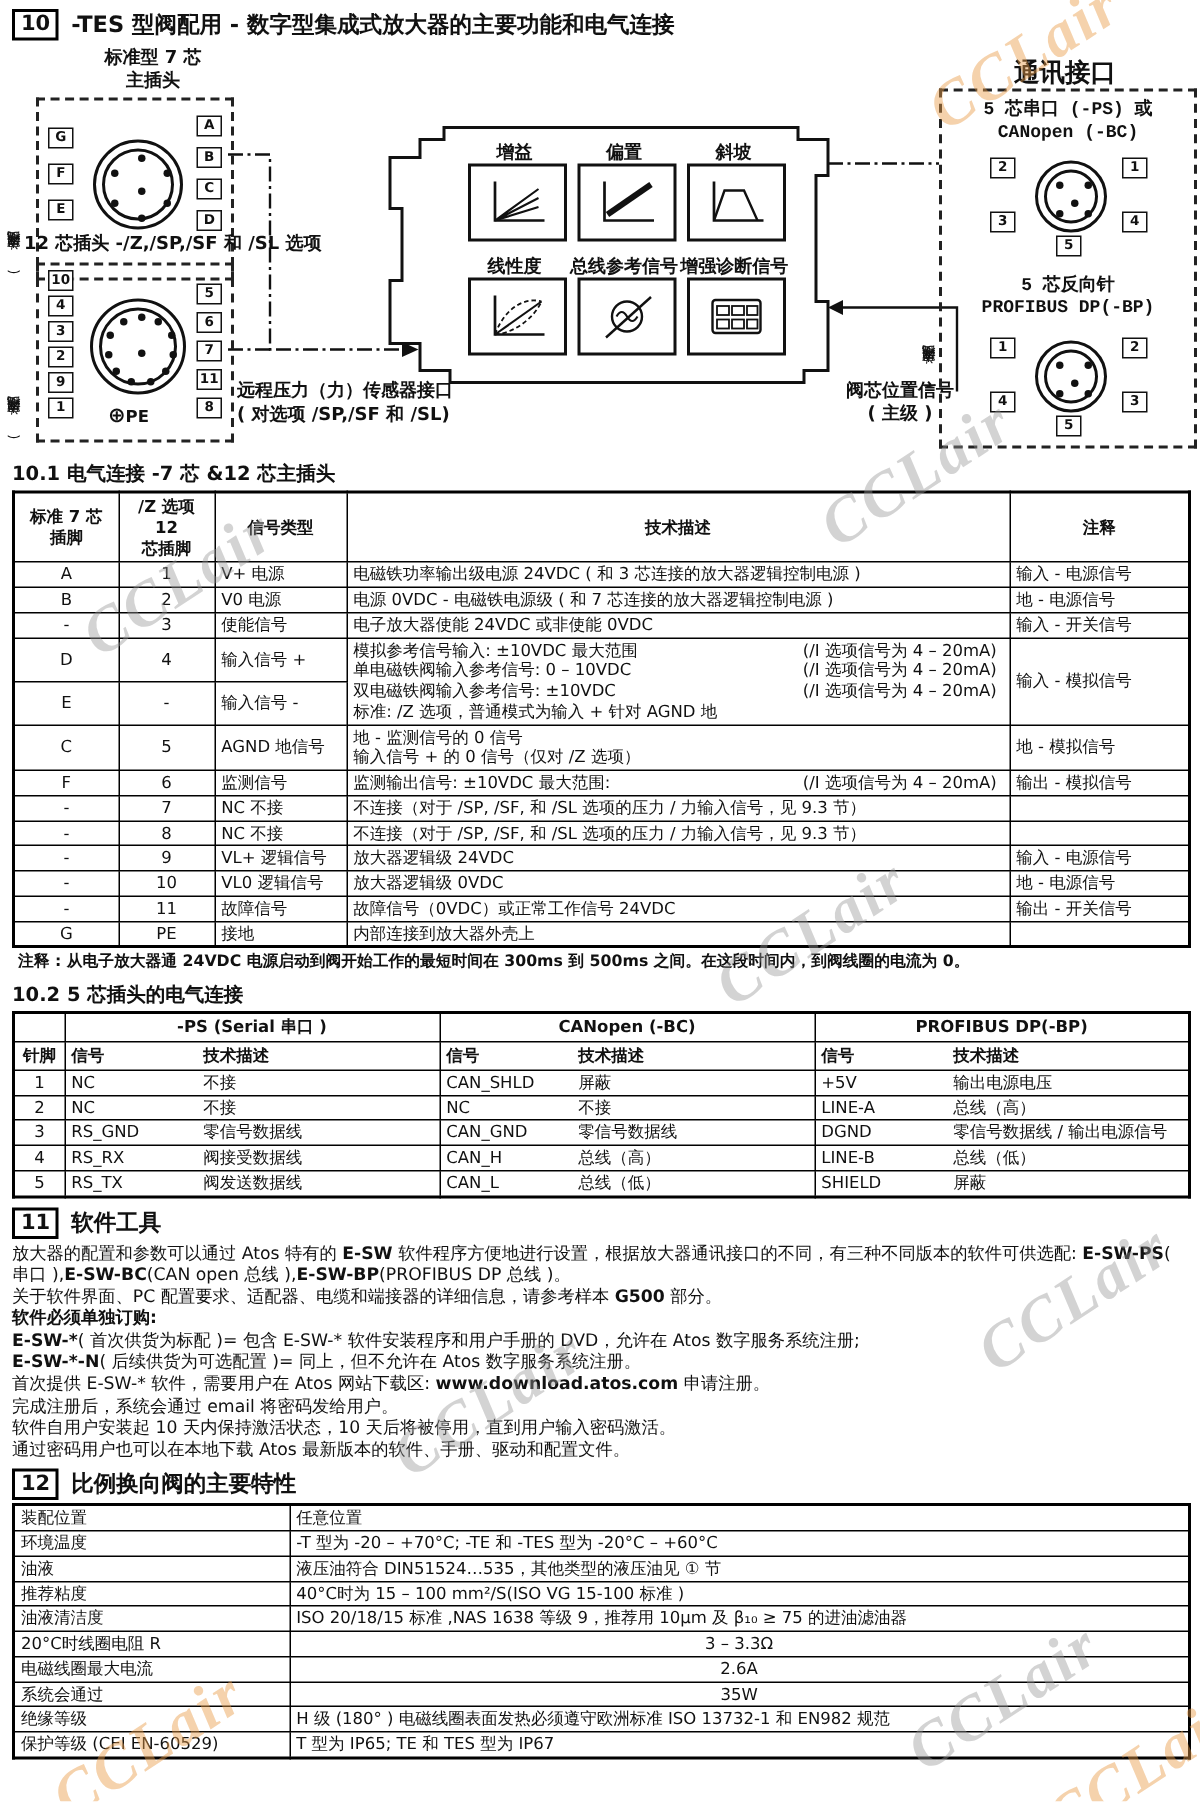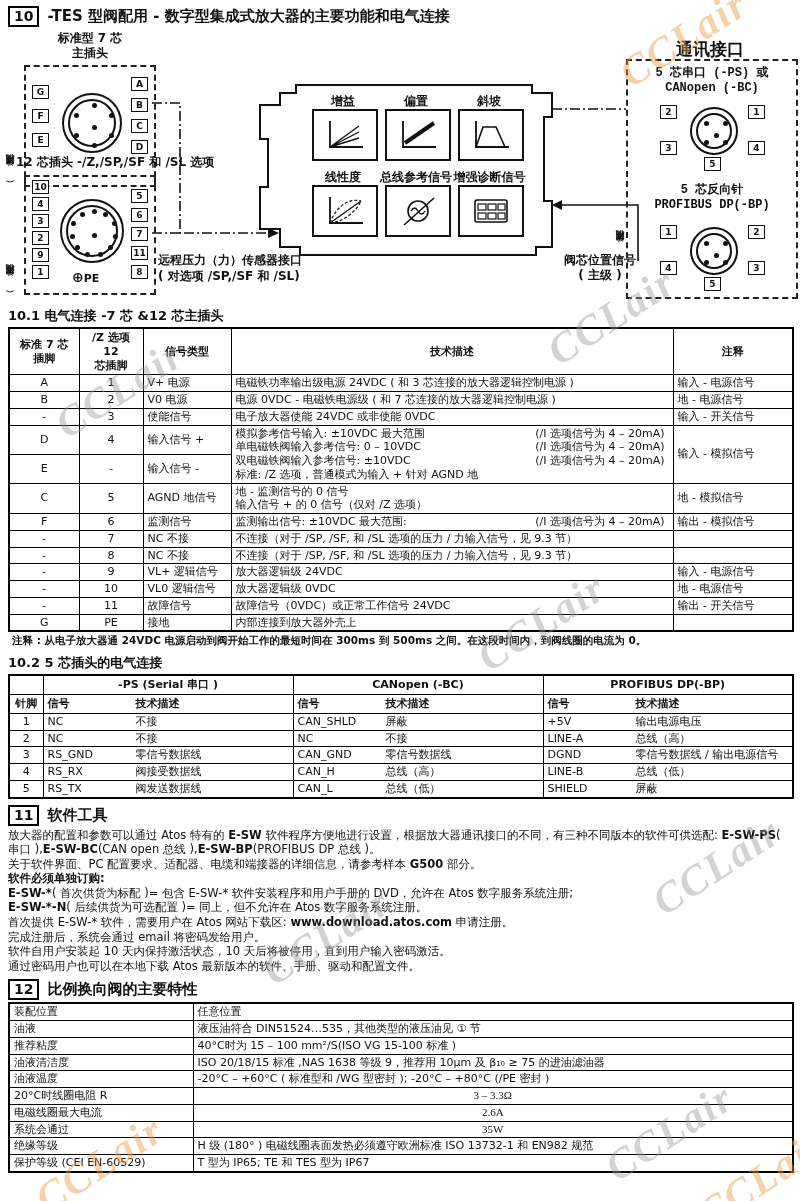--- a/index.html
+++ b/index.html
@@ -42,21 +42,21 @@
   table.t td,table.t th{border:1px solid #000;padding:1px 4px;vertical-align:middle;line-height:1.25;}
   table.t th{font-weight:bold;white-space:pre-line;padding:2px 4px;}
   td.c,th.c{text-align:center;}
   .lr{display:flex;justify-content:space-between;padding-right:4px;}
   .note-line{font-size:10.5px;margin:2px 0 4px 12px;}
   .sig{display:inline-block;width:88px;}
   
   .rich{font-size:11.5px;margin-left:8px;width:786px;}
   .rich-line{line-height:1.27;}
   
-  td.val.c{text-align:center;font-family:Liberation Serif, serif;}
+  td.val.c{text-align:center;}
 </style>
 </head>
 <body>
 <div class="page">
 
 <div class="wm orange" style="left:612px;top:14px;">CCLair</div>
 <div class="wm gray" style="left:540px;top:292px;">CCLair</div>
 <div class="wm gray" style="left:48px;top:365px;">CCLair</div>
 <div class="wm gray" style="left:470px;top:598px;">CCLair</div>
 <div class="wm gray" style="left:645px;top:842px;">CCLair</div>
@@ -74,21 +74,21 @@
   <svg class="overlay" width="800" height="272" viewBox="0 0 800 272">
     <path d="M296,56 L532,56 L532,64 L552,64 L552,88 L544,88 L544,172 L552,172 L552,218 L536,218 L536,226 L300,226 L300,218 L280,218 L280,200 L260,200 L260,158 L268,158 L268,110 L260,110 L260,76 L280,76 L280,64 L296,64 Z" fill="none" stroke="#111" stroke-width="2"></path>
     <path d="M152,74 H180 V204 H268" fill="none" stroke="#111" stroke-width="1.6" stroke-dasharray="10 3 2 3"></path>
     <path d="M152,204 H180" fill="none" stroke="#111" stroke-width="1.6" stroke-dasharray="10 3 2 3"></path>
     <polygon points="279,204 268,199 268,209" fill="#111"></polygon>
     <path d="M552,80 H626" fill="none" stroke="#111" stroke-width="1.6" stroke-dasharray="10 3 2 3"></path>
     <polygon points="552,176 562,171 562,181" fill="#111"></polygon>
     <path d="M562,176 H638 V232" fill="none" stroke="#111" stroke-width="1.6"></path>
   </svg>
 
-  <div class="abs dlabel" style="left:30px;top:2px;width:120px;">
+  <div class="abs dlabel" style="left:42px;top:2px;width:120px;">
     <div>标准型 7 芯</div>
         <div>主插头</div>
   </div>
   <div class="side-label" style="left:4px;top:44px;height:110px;">( 放大器端视图 )</div>
   <div class="dashedbox" style="left:24px;top:36px;width:128px;height:118px;">
     <div class="pincol" style="left:6px;top:18px;gap:10px;">
 
     <div class="pinlabel">G</div>
           <div class="pinlabel">F</div>
           <div class="pinlabel">E</div>
@@ -468,40 +468,40 @@
         <col style="width:600px">
       </colgroup>
   <tbody>
 
       <tr>
         <td>装配位置</td>
         <td class="val">任意位置</td>
       </tr>
 
 
+      <tr>
+        <td>环境温度</td>
+        <td class="val">-T 型为 -20 – +70°C;  -TE 和 -TES 型为 -20°C – +60°C</td>
+      </tr>
 
       <tr>
         <td>油液</td>
         <td class="val">液压油符合 DIN51524…535，其他类型的液压油见 ① 节</td>
       </tr>
 
       <tr>
         <td>推荐粘度</td>
         <td class="val">40°C时为 15 – 100 mm²/S(ISO VG 15-100 标准 )</td>
       </tr>
 
       <tr>
         <td>油液清洁度</td>
         <td class="val">ISO 20/18/15 标准 ,NAS 1638 等级 9，推荐用 10μm 及 β₁₀ ≥ 75 的进油滤油器</td>
       </tr>
 
-      <tr>
-        <td>油液温度</td>
-        <td class="val">-20°C – +60°C ( 标准型和 /WG 型密封 );  -20°C – +80°C (/PE 密封 )</td>
-      </tr>
 
       <tr>
         <td>20°C时线圈电阻 R</td>
         <td class="val c">3 – 3.3Ω</td>
       </tr>
 
       <tr>
         <td>电磁线圈最大电流</td>
         <td class="val c">2.6A</td>
       </tr>

